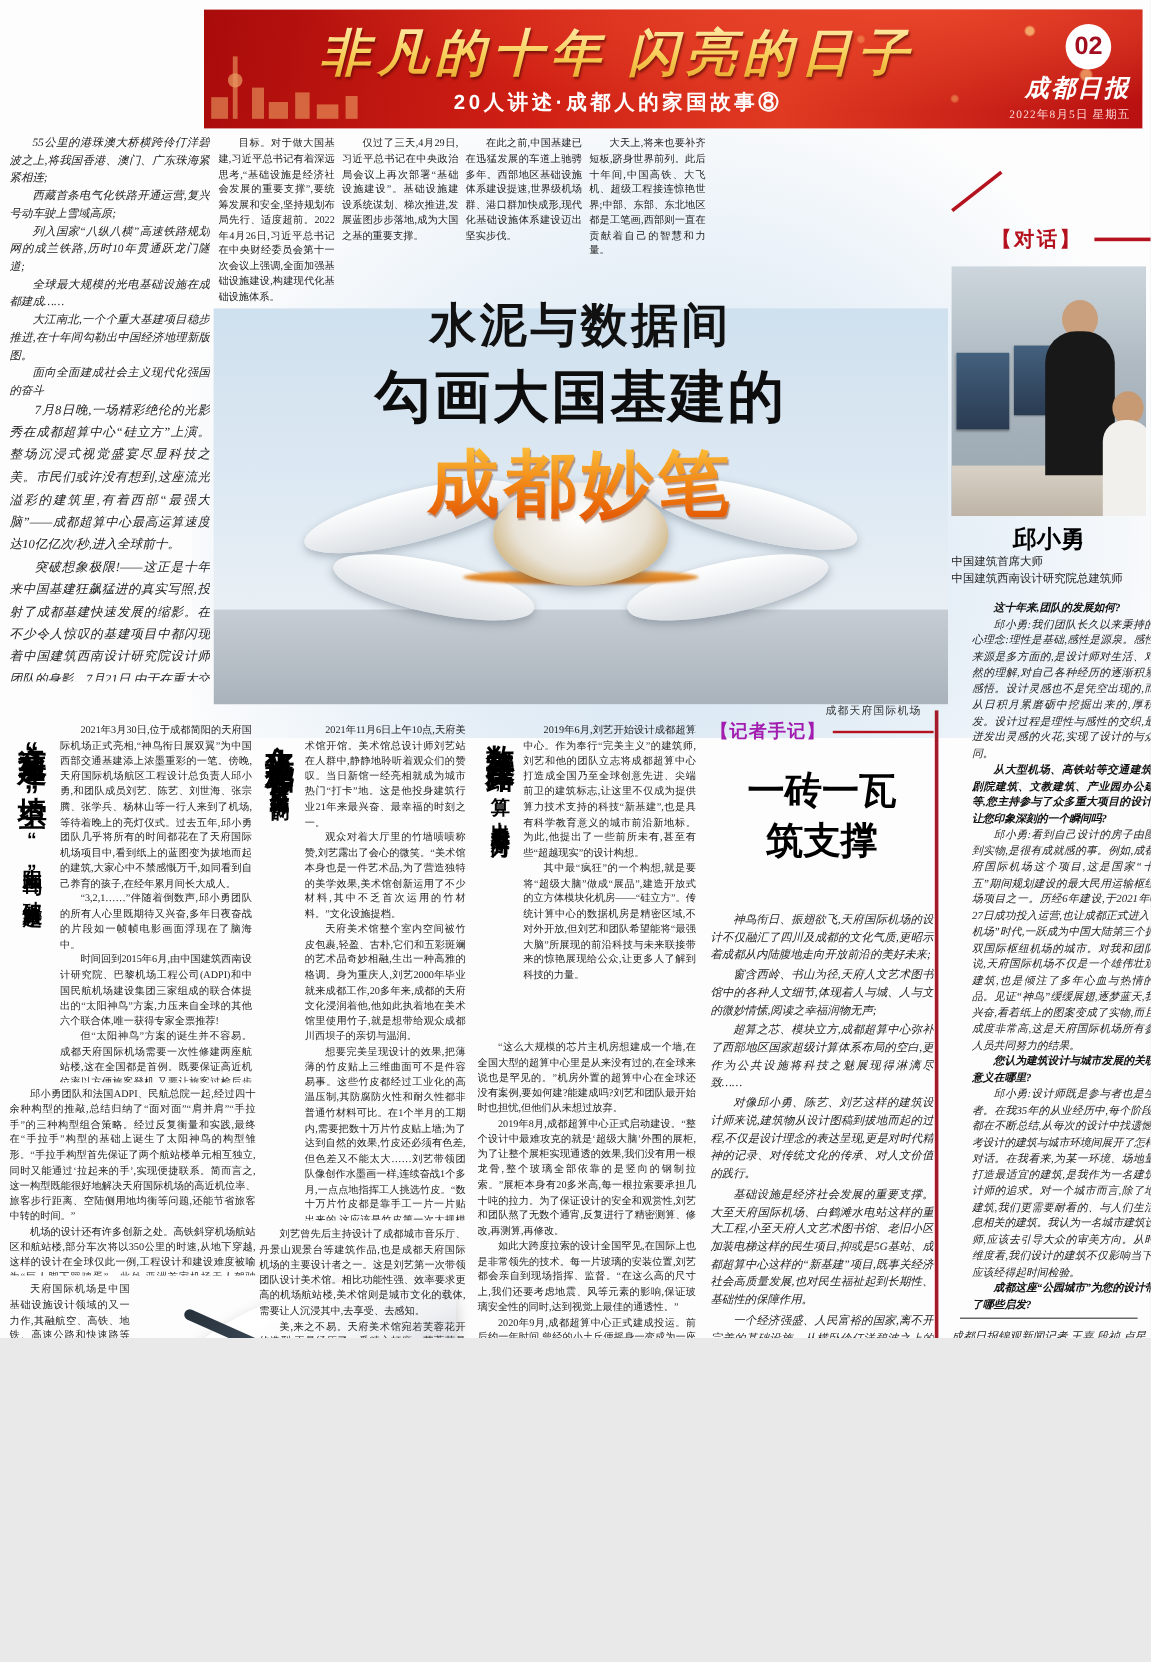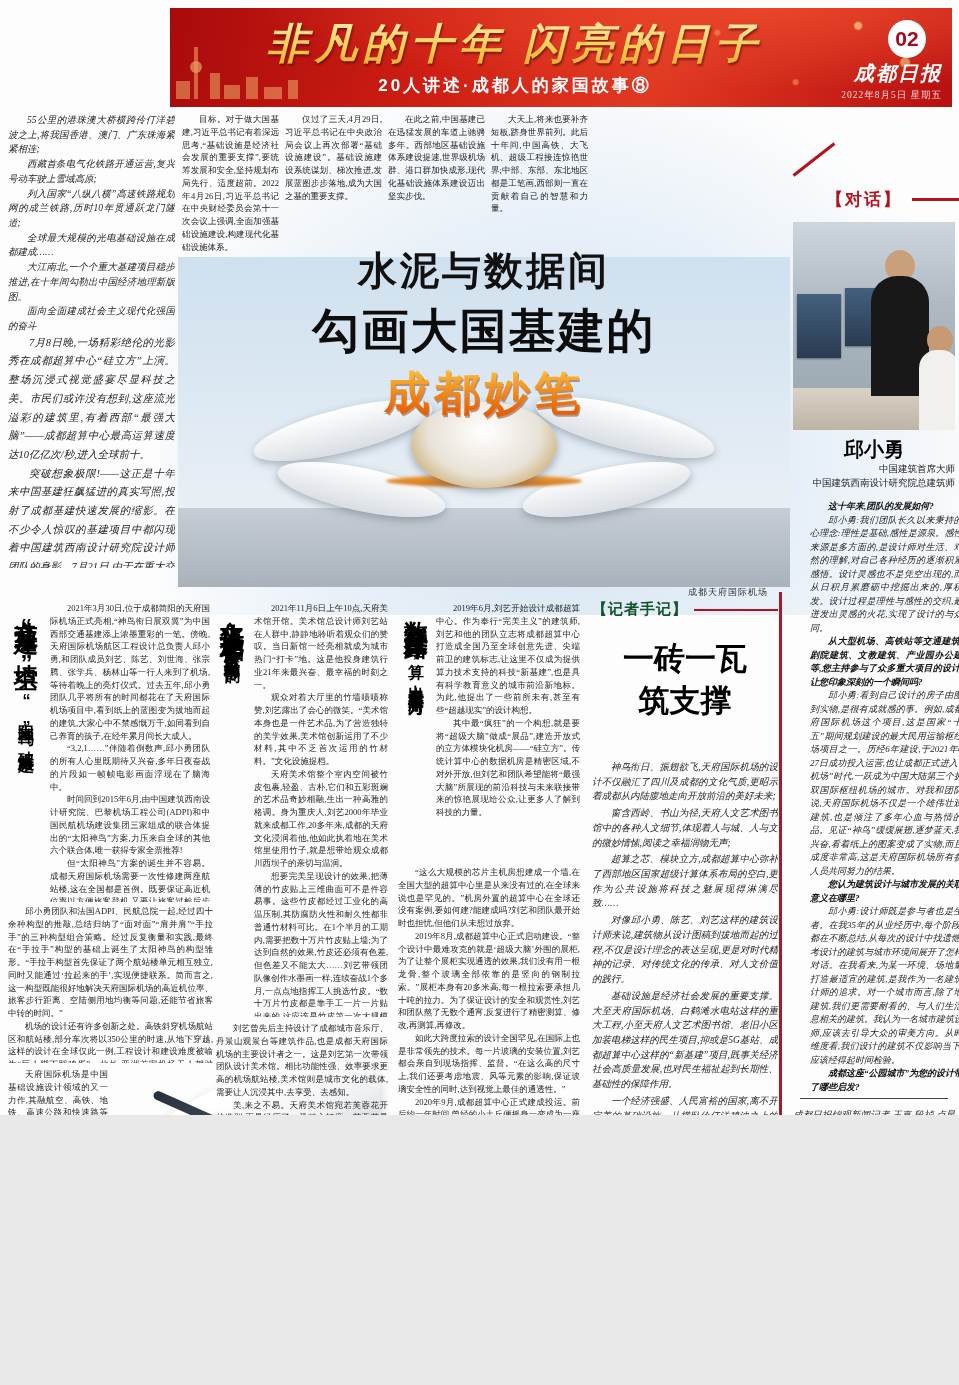--- a/index.html
+++ b/index.html
@@ -58,36 +58,36 @@
   .w4{left:56%;top:64%;width:28%;height:13%;transform:rotate(-12deg);}
   .apt-core{position:absolute;left:38%;top:44%;width:24%;height:26%;border-radius:50%;
       background:radial-gradient(ellipse at 50% 35%,#ffffff 0%,#e8e2d6 55%,#caa96c 85%,#b07a2d 100%);box-shadow:0 3px 9px rgba(70,85,100,.45);}
   .apt-glow{position:absolute;left:34%;top:66%;width:32%;height:12px;border-radius:50%;
       background:linear-gradient(180deg,#f2a340,#cf6f15);filter:blur(1.5px);}
   .photo-caption{position:absolute;font-size:9px;color:#333;letter-spacing:1px;}
   .headline{position:absolute;left:208px;top:244px;width:552px;text-align:center;z-index:6;
       font-family:"Liberation Sans",sans-serif;}
   .hl-kicker{font-size:39px;font-weight:900;color:#111;letter-spacing:3px;margin:0;}
   .hl-main{font-size:47px;font-weight:900;color:#0d0d0d;letter-spacing:2px;margin:2px 0 0 0;}
-  .hl-accent{font-size:46px;font-weight:900;letter-spacing:4px;margin:0;
+  .hl-accent{font-size:60px;font-weight:900;letter-spacing:4px;margin:0;
       background:linear-gradient(180deg,#fbbf3a 10%,#f07f12 55%,#e04e00 95%);
       -webkit-background-clip:text;background-clip:text;color:transparent;
       filter:drop-shadow(1px 2px 0 rgba(120,40,0,.45));}
 
   
   .vtitle{position:absolute;writing-mode:vertical-rl;text-orientation:upright;white-space:nowrap;
       font-family:"Liberation Sans",sans-serif;color:#000;}
   .vt-bold{font-size:24px;font-weight:900;letter-spacing:3px;}
   .vt-light{font-size:16px;font-weight:600;letter-spacing:2px;padding-top:12px;}
   .body-txt{position:absolute;font-size:8.5px;line-height:1.5;text-align:justify;overflow:hidden;color:#1e1e1e;}
   .body-txt p{margin:0;text-indent:2em;}
 
   
   .nb-label{position:absolute;left:592px;top:600px;width:186px;display:flex;align-items:center;}
-  .nb-label span{color:#14532d;font-weight:900;font-size:15px;font-family:"Liberation Sans",sans-serif;letter-spacing:1px;}
+  .nb-label span{color:#a21caf;font-weight:900;font-size:15px;font-family:"Liberation Sans",sans-serif;letter-spacing:1px;}
   .nb-label i{flex:1;height:2px;background:#b5121f;margin-left:6px;}
   .nb-title{position:absolute;left:592px;top:638px;width:186px;text-align:center;
       font-family:"Liberation Sans",sans-serif;font-size:31px;font-weight:900;color:#000;line-height:1.35;}
   .nb-body{position:absolute;left:592px;top:760px;width:186px;height:475px;overflow:hidden;
       font-size:9.5px;line-height:1.55;font-style:italic;text-align:justify;}
   .nb-body p{margin:0 0 2px 0;text-indent:2em;}
   .red-rule{position:absolute;left:779px;top:592px;width:3px;height:648px;background:#a61b29;}
 
   
   .dlg-diag{position:absolute;left:788px;top:158px;width:52px;height:3px;background:#b5121f;transform:rotate(-38deg);}
@@ -98,21 +98,21 @@
       background:linear-gradient(180deg,#cdd6dc 0%,#aeb9c2 40%,#97a3ad 100%);}
   .mon{position:absolute;background:linear-gradient(180deg,#43607e,#2a3b51);box-shadow:0 1px 2px rgba(0,0,0,.4);}
   .mon1{left:4px;top:72px;width:44px;height:64px;} .mon2{left:52px;top:66px;width:40px;height:58px;}
   .desk{position:absolute;left:0;bottom:0;width:100%;height:42px;background:linear-gradient(180deg,#d9d2c6,#bdb4a6);}
   .person1{position:absolute;left:78px;top:54px;width:58px;height:120px;border-radius:26px 26px 0 0;background:#181818;}
   .head1{position:absolute;left:92px;top:28px;width:30px;height:32px;border-radius:50%;background:#caa07c;}
   .person2{position:absolute;left:126px;top:128px;width:40px;height:80px;border-radius:18px 18px 0 0;background:#f2f0ec;}
   .head2{position:absolute;left:134px;top:104px;width:26px;height:28px;border-radius:50%;background:#c79a74;}
   .dlg-name{position:absolute;left:793px;top:436px;width:162px;text-align:center;
       font-size:20px;font-weight:900;font-family:"Liberation Sans",sans-serif;color:#000;}
-  .dlg-title{position:absolute;left:793px;top:462px;width:162px;text-align:right;font-size:9.5px;line-height:1.5;color:#222;}
+  .dlg-title{position:absolute;left:793px;top:462px;width:162px;text-align:left;font-size:9.5px;line-height:1.5;color:#222;}
   .dlg-qa{position:absolute;left:793px;top:500px;width:162px;height:592px;overflow:hidden;
       font-size:9px;line-height:1.5;text-align:justify;font-style:italic;margin-left:17px;}
   .dlg-qa p{margin:0;text-indent:2em;}
   .dlg-qa p.q{font-weight:bold;color:#111;}
   .dlg-div{position:absolute;left:800px;top:1098px;width:148px;height:1px;background:#444;}
   .dlg-byline{position:absolute;left:793px;top:1108px;width:162px;font-size:9.5px;line-height:1.6;text-align:justify;font-style:italic;}
 
   
   .plane{position:absolute;left:112px;top:1062px;width:268px;height:172px;
       background:linear-gradient(155deg,#ffffff 30%,#f0f1f3 50%,#d3d8dd 64%,#b06e35 80%,#6e3c17 94%);

